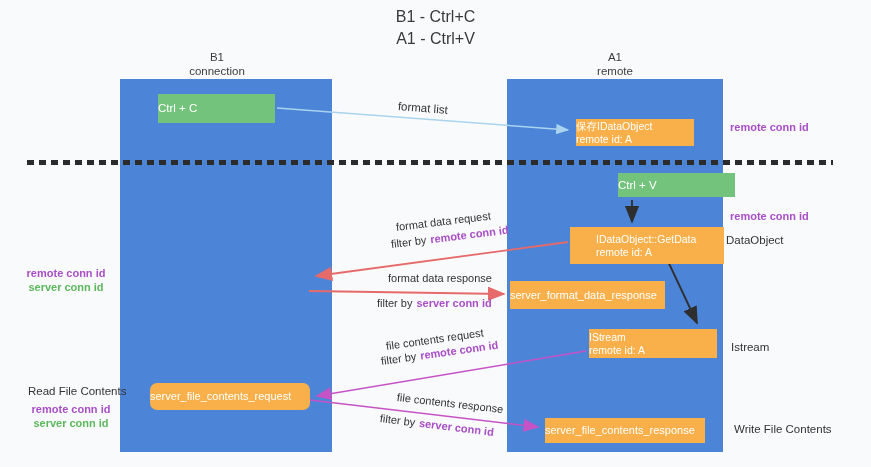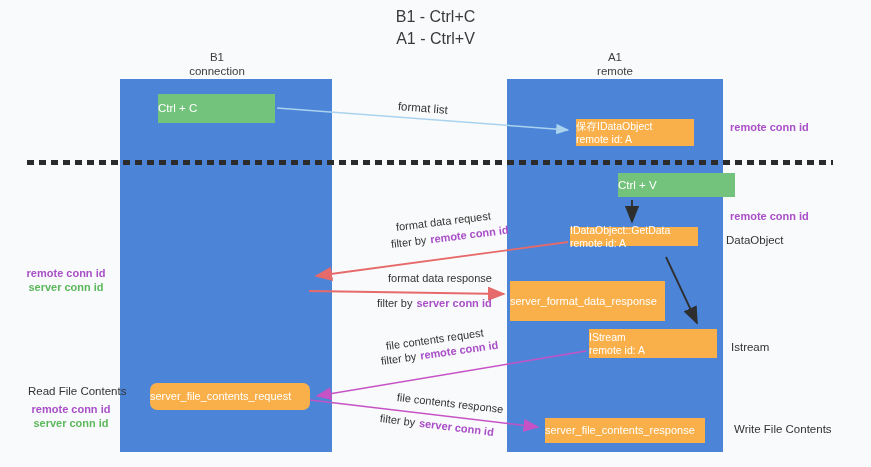--- a/index.html
+++ b/index.html
@@ -25,23 +25,23 @@
            background:repeating-linear-gradient(90deg,#2b2b2b 0 7px,transparent 7px 12px);}
 
   
   .box{position:absolute;display:flex;flex-direction:column;align-items:flex-start;justify-content:center;
        color:#fff;text-align:center;line-height:13px;}
   .box.green{background:var(--box_green,#74c37c);}
   .box.orange{background:var(--box_orange,#f9b04a);}
   #box-ctrl-c{left:158px;top:94px;width:117px;height:29px;font-size:11.5px;}
   #box-save{left:576px;top:119px;width:118px;height:27px;font-size:10.5px;}
   #box-ctrl-v{left:574px;top:173px;width:117px;height:24px;font-size:11.5px;margin-left:44px;}
-  #box-getdata{left:570px;top:227px;width:128px;height:19px;font-size:10.5px;}
+  #box-getdata{left:570px;top:227px;width:128px;height:37px;font-size:10.5px;padding-left:26px;}
   #box-format-req{left:152px;top:268px;width:156px;height:27px;font-size:11px;}
-  #box-format-resp{left:510px;top:281px;width:155px;height:40px;font-size:11px;}
+  #box-format-resp{left:510px;top:281px;width:155px;height:28px;font-size:11px;}
   #box-istream{left:589px;top:329px;width:128px;height:29px;font-size:10.5px;}
   #box-file-req{left:150px;top:383px;width:160px;height:27px;font-size:11px;border-radius:7px;}
   #box-file-resp{left:545px;top:418px;width:160px;height:25px;font-size:11px;}
 
   
   #arrows{position:absolute;left:0;top:0;pointer-events:none;}
   .arrow{fill:none;}
   .arrow.blue{stroke:var(--arrow_lightblue,#a9d3ee);stroke-width:1.5;}
   .arrow.black{stroke:#2e2e2e;stroke-width:1.8;}
   .arrow.red{stroke:var(--arrow_red,#e66a6a);stroke-width:1.8;}

